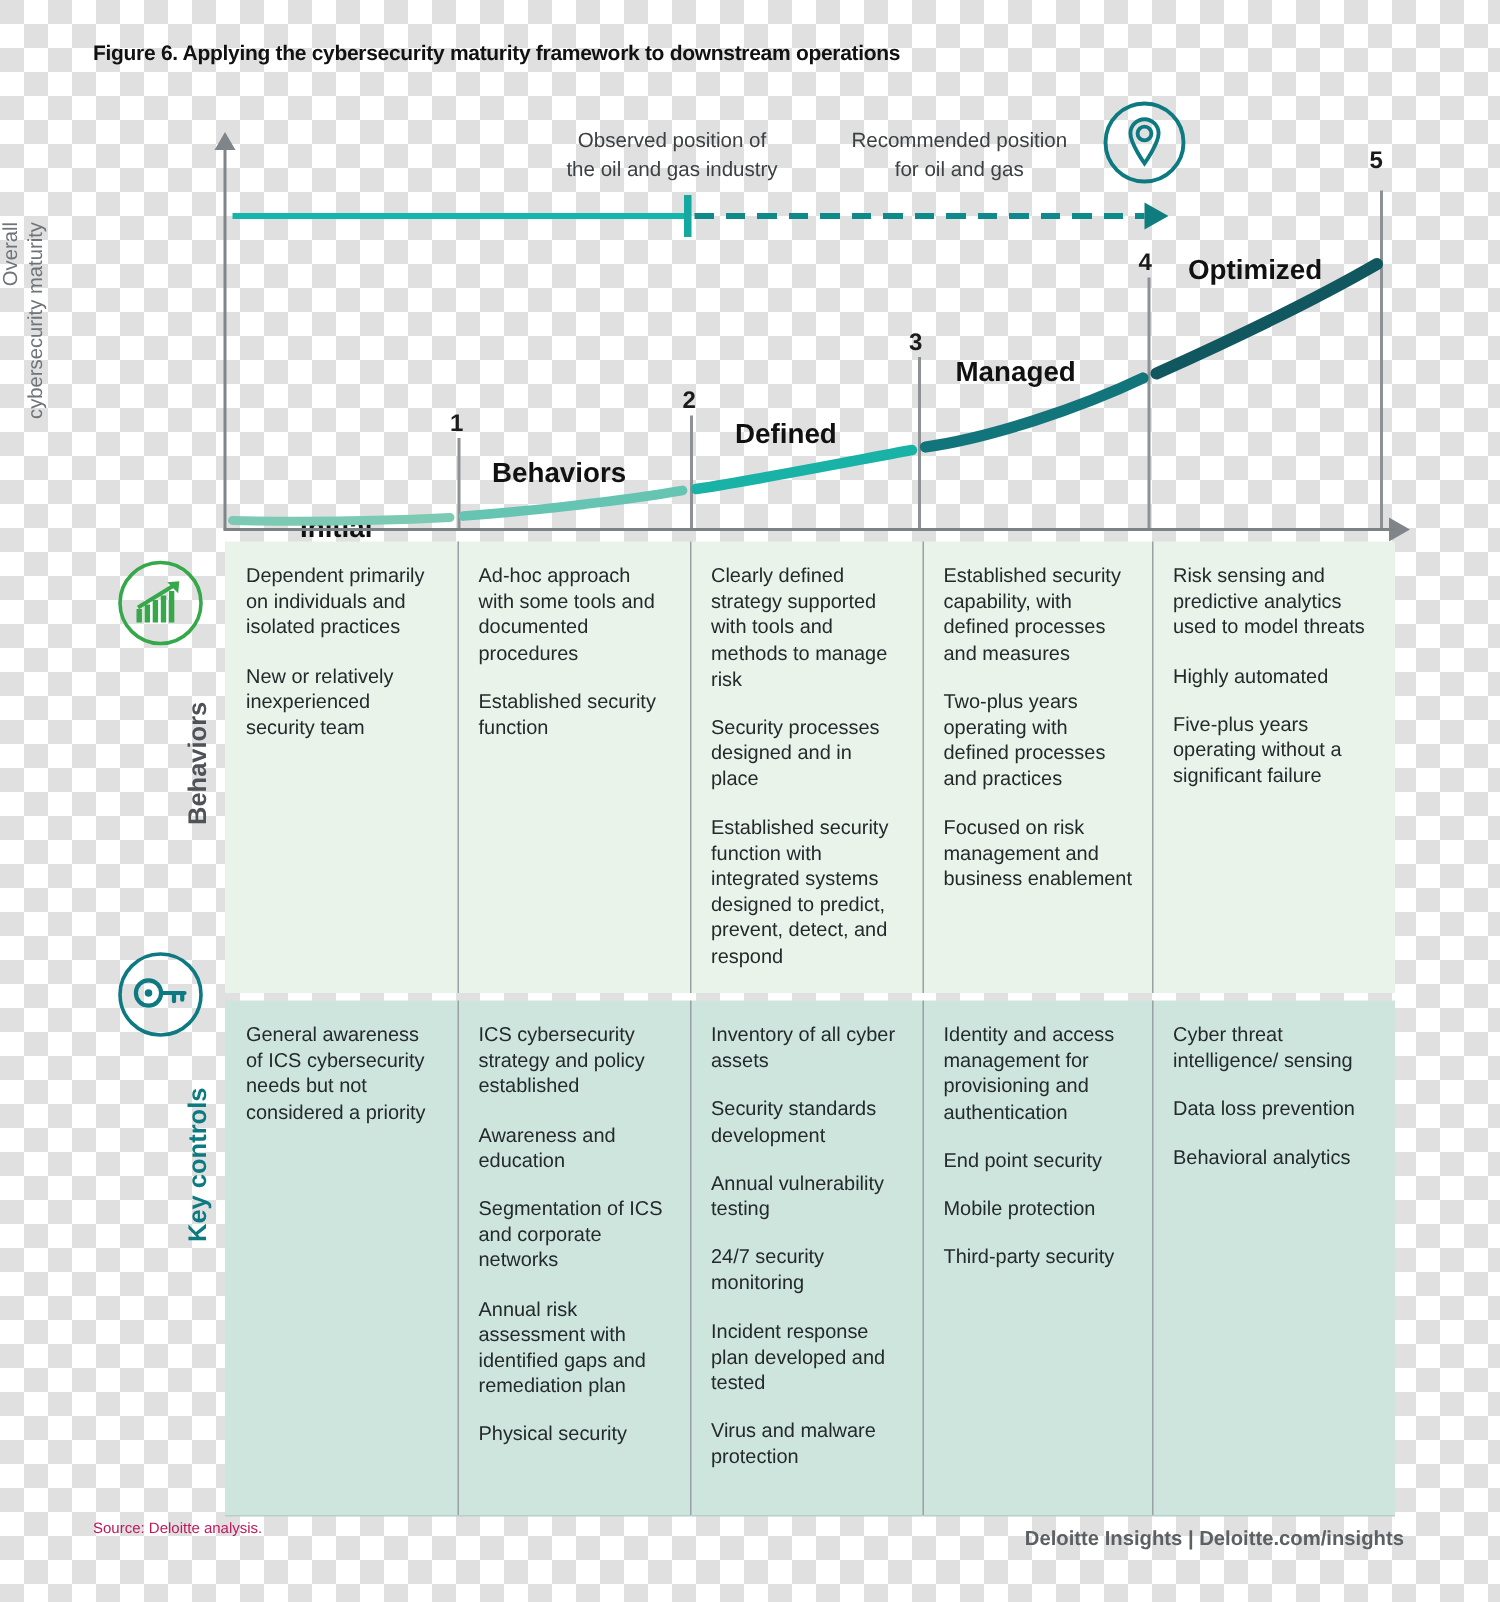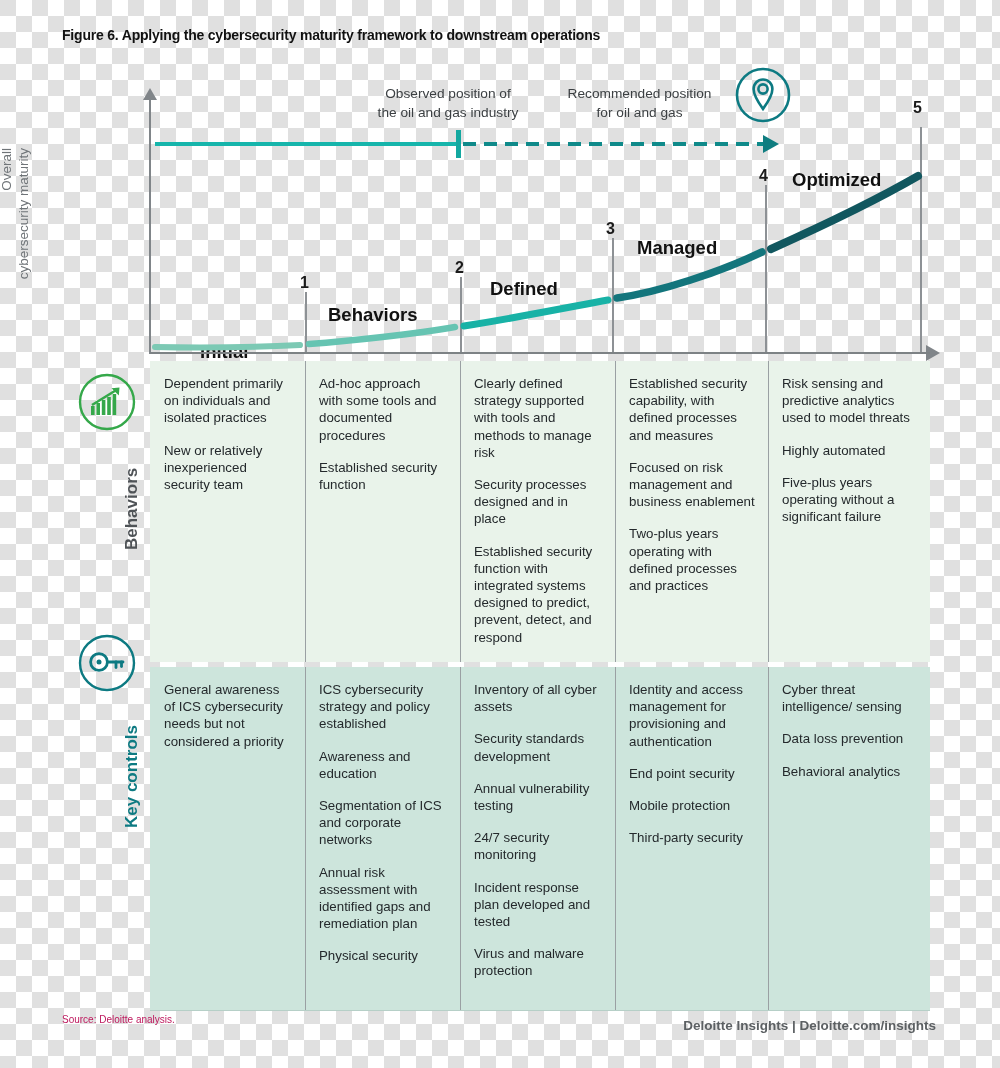--- a/index.html
+++ b/index.html
@@ -354,22 +354,22 @@
         <p>Ad-hoc approach with some tools and documented procedures</p>
         <p>Established security function</p>
       </div>
     <div class="cell" style="left:310px; width:155px;">
         <p>Clearly defined strategy supported with tools and methods to manage risk</p>
         <p>Security processes designed and in place</p>
         <p>Established security function with integrated systems designed to predict, prevent, detect, and respond</p>
       </div>
     <div class="cell" style="left:465px; width:153px;">
         <p>Established security capability, with defined processes and measures</p>
+        <p>Two-plus years operating with defined processes and practices</p>
         <p>Focused on risk management and business enablement</p>
-        <p>Two-plus years operating with defined processes and practices</p>
       </div>
     <div class="cell" style="left:618px; width:162px;">
         <p>Risk sensing and predictive analytics used to model threats</p>
         <p>Highly automated</p>
         <p>Five-plus years operating without a significant failure</p>
       </div>
     <div class="col-sep" style="left:155px;"></div>
     <div class="col-sep" style="left:310px;"></div>
     <div class="col-sep" style="left:465px;"></div>
     <div class="col-sep" style="left:618px;"></div>

